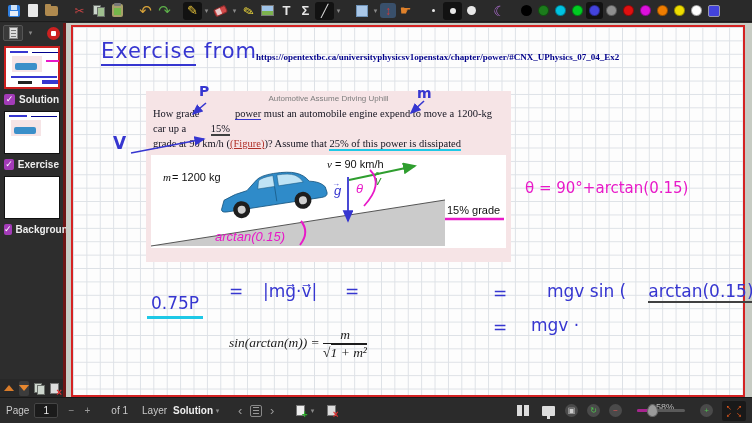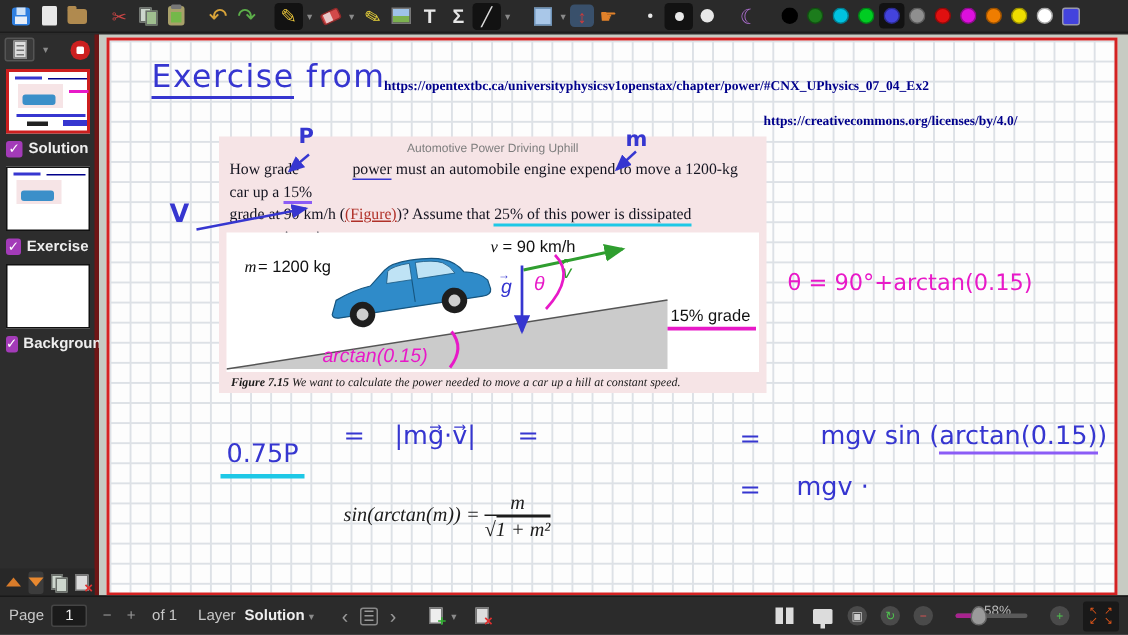--- a/index.html
+++ b/index.html
@@ -67,21 +67,21 @@
     background-size:13.4px 13.4px; }
   .abs { position:absolute; white-space:nowrap; }
   .hw { font-family:"DejaVu Sans",sans-serif; color:#3636d0; }
   .heading { font-size:21px; letter-spacing:1px; }
   .hw-underline { border-bottom:2px solid #3636d0; padding-bottom:1px; }
   .url { font-family:"Liberation Serif",serif; font-weight:bold; color:#00008b; font-size:9px; text-decoration:none; }
   #problem { position:absolute; left:73px; top:64px; width:365px; height:171px; background:#f6e4e6; }
   .ptitle { position:absolute; left:0; top:3px; width:100%; text-align:center; color:#7d7d7d; font-size:8px; }
   .ptext { position:absolute; left:7px; top:15px; width:352px; font-family:"Liberation Serif",serif; font-size:10.5px; line-height:15px; color:#141420; }
   .u-blue { border-bottom:1.5px solid #3636d0;margin-left:33px; }
-  .u-mag { border-bottom:2px solid #8b5cf6; }
+  .u-mag { border-bottom:2px solid #404040;margin-left:22px; }
   .u-cyan { border-bottom:2px solid #1ec8e6; }
   .figlink { color:#b03028; text-decoration:underline; }
   .figbox { position:absolute; left:5px; top:64px; width:355px; height:93px; background:#fff; }
   .caption { position:absolute; left:8px; top:159px; font-family:"Liberation Serif",serif; font-size:8px; font-style:italic; color:#1a1a1a; }
   .hint { font-size:14px; font-weight:bold; }
   .ink-mag { color:#e819c8; }
   .mathline { font-size:17px; }
   .frac { display:inline-block; text-align:center; vertical-align:middle; }
   .frac .num { display:block; border-bottom:2px solid #3636d0; padding:0 4px 1px 4px; font-size:15px; }
   .frac .den { display:block; padding-top:1px; font-size:12px; }
@@ -308,24 +308,23 @@
         </div>
     </div>
   </div>
 
   <div id="viewport">
     <div id="pagecanvas">
 
       <div class="abs hw heading" style="left:28px;top:12px"><span class="hw-underline">Exercise</span><span> from</span></div>
 
       <a class="abs url" style="left:183px;top:25px">https://opentextbc.ca/universityphysicsv1openstax/chapter/power/#CNX_UPhysics_07_04_Ex2</a>
-      <a class="abs url" style="left:436px;top:48px">https://creativecommons.org/licenses/by/4.0/</a>
 
       <div id="problem">
-        <div class="ptitle">Automotive Power Driving Uphill</div>
+        <div class="ptitle">Automotive Assume Driving Uphill</div>
         <div class="ptext">
           <div><span>How grade </span><span class="u-blue">power</span><span> must an automobile engine expend to move a 1200-kg car up a </span><span class="u-mag">15%</span></div>
           <div><span>grade at </span><span>90</span><span> km/h (</span><span class="figlink">(Figure)</span><span>)? Assume that </span><span class="u-cyan">25% of this power is dissipated</span><span> overcoming air</span></div>
           <div><span>resistance and friction.</span></div>
         </div>
 
         <div class="figbox">
           <svg width="355" height="93">
             <defs>
               <marker id="mgrn" markerWidth="8" markerHeight="8" refX="6" refY="3" orient="auto">
@@ -359,21 +358,20 @@
             <text x="181" y="31" font-size="8" fill="#3636d0">→</text>
             <text x="205" y="38" font-size="13" font-style="italic" fill="#e819c8">θ</text>
             <path d="M219,15 Q233,29 213,51" stroke="#e819c8" stroke-width="1.8" fill="none"></path>
             <text x="64" y="86" font-size="13" font-style="italic" fill="#e819c8">arctan(0.15)</text>
             <path d="M150,66 Q159,77 149,90" stroke="#e819c8" stroke-width="2" fill="none"></path>
             <text x="296" y="59" font-size="11" font-family="Liberation Sans,sans-serif" fill="#111">15% grade</text>
             <line x1="294" y1="64" x2="353" y2="64" stroke="#e819c8" stroke-width="2.5"></line>
           </svg>
         </div>
 
-        <div class="caption"><b>Figure 7.15</b><span> We want to calculate the power needed to move a car up a hill at constant speed.</span></div>
       </div>
 
       <span class="abs hw hint" style="left:126px;top:56px">P</span>
       <span class="abs hw hint" style="left:344px;top:58px">m</span>
       <span class="abs hw hint" style="left:40px;top:106px;font-size:17px">V</span>
 
       <span class="abs hw ink-mag" style="left:452px;top:152px;font-size:15px">θ = 90°+arctan(0.15)</span>
 
       <span class="abs hw mathline" style="left:74px;top:266px"><span class="u-cyan" style="padding:0 4px 3px 4px;border-bottom-width:3px">0.75P</span></span>
       <span class="abs hw mathline" style="left:156px;top:254px">=</span>
@@ -402,21 +400,21 @@
 
   <div id="statusbar">
     <span>Page</span>
     <input class="sb-input" value="1" style="">
     <div class="stbtn">
         <span>−</span>
       </div>
     <div class="stbtn">
         <span>+</span>
       </div>
-    <span style="margin-left:6px">of 1</span>
+    <span style="margin-left:16px">of 1</span>
     <span style="margin-left:14px">Layer</span>
     <div style="display:flex;align-items:center;margin-left:6px">
       <b style="color:#eee">Solution</b>
       <span class="chev">▾</span>
     </div>
     <div class="stbtn" style="margin-left:10px;font-size:13px">
         <span>‹</span>
       </div>
     <div class="stbtn">
         <span class="layerstack">

